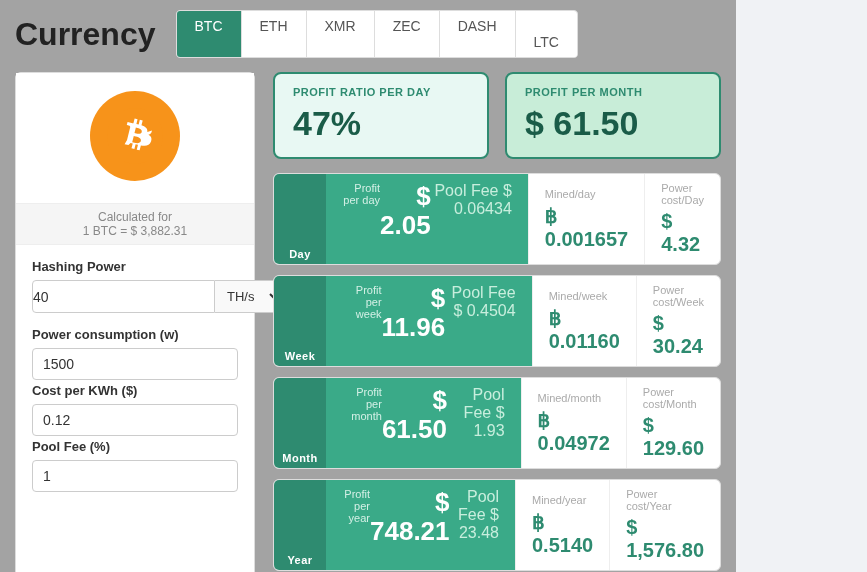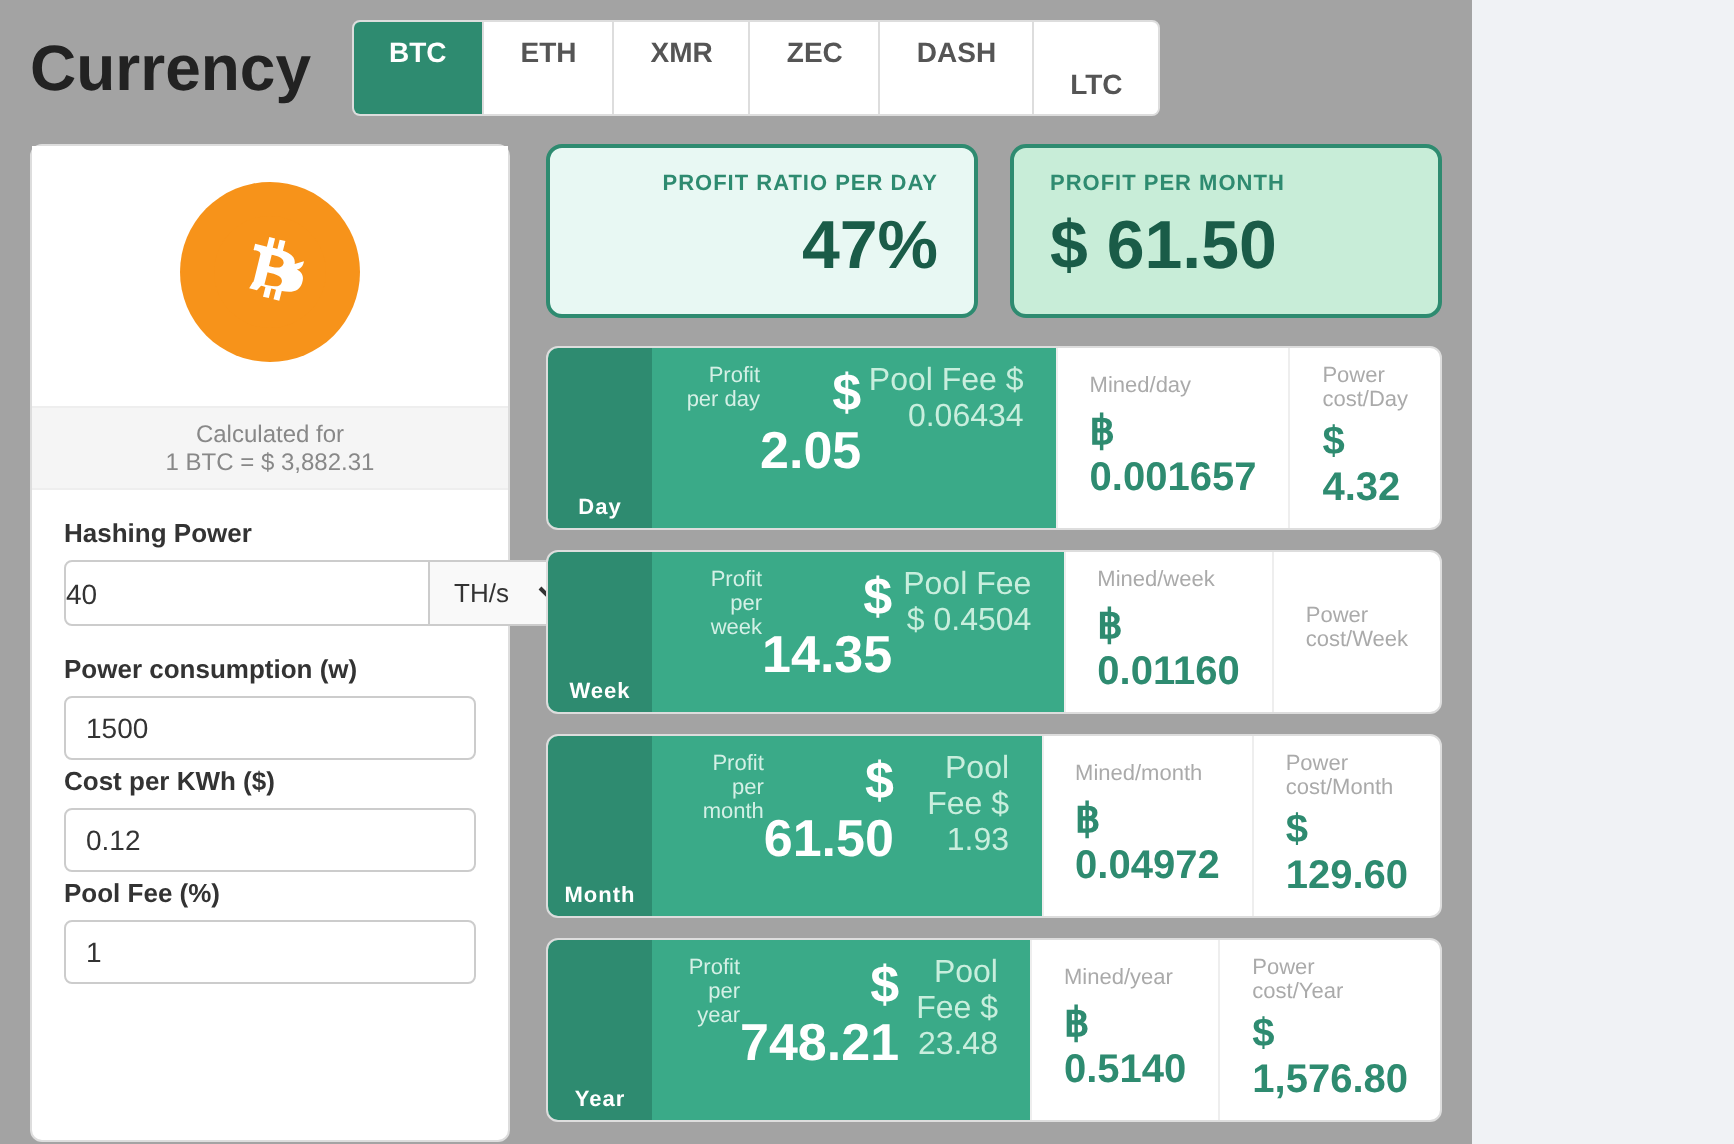--- a/index.html
+++ b/index.html
@@ -31,21 +31,21 @@
       display: flex;
       gap: 0;
       background: #fff;
       border-radius: 4px;
       border: 1px solid #ddd;
       overflow: hidden;
     }
     .tab {
       padding: 7px 18px;
       font-size: 14px;
-      font-weight: 700;
+      font-weight: 400;
       color: #555;
       cursor: pointer;
       border-right: 1px solid #ddd;
       background: #fff;
     }
     .tab:last-child { border-right: none; margin-top: 16px; }
     .tab.active {
       background: #2e8b70;
       color: #fff;
     }
@@ -149,21 +149,20 @@
       margin-bottom: 14px;
     }
     .summary-card {
       flex: 1;
       border-radius: 8px;
       padding: 12px 18px 14px;
       border: 2px solid #2e8b70;
     }
     .summary-card.ratio {
       background: #e8f8f3;
-      text-align: right;
     }
     .summary-card.month {
       background: #c8edd8;
     }
     .summary-card-label {
       font-size: 11px;
       font-weight: 800;
       letter-spacing: 0.5px;
       color: #2e8b70;
       text-transform: uppercase;
@@ -327,30 +326,31 @@
         <div class="stat-cell">
           <div class="stat-label">Power cost/Day</div>
           <div class="stat-value">$ 4.32</div>
         </div>
       </div>
     </div>
           <div class="data-row">
       <div class="data-row-label">Week</div>
       <div class="data-row-profit">
         <div class="profit-title">Profit per week</div>
-        <div class="profit-value">$ 14.35</div>
+        <div class="profit-value">$ 11.96</div>
         <div class="pool-fee">Pool Fee $ 0.4504</div>
       </div>
       <div class="data-row-stats">
         <div class="stat-cell">
           <div class="stat-label">Mined/week</div>
           <div class="stat-value">฿ 0.01160</div>
         </div>
         <div class="stat-cell">
           <div class="stat-label">Power cost/Week</div>
+          <div class="stat-value">$ 30.24</div>
         </div>
       </div>
     </div>
           <div class="data-row">
       <div class="data-row-label">Month</div>
       <div class="data-row-profit">
         <div class="profit-title">Profit per month</div>
         <div class="profit-value">$ 61.50</div>
         <div class="pool-fee">Pool Fee $ 1.93</div>
       </div>

